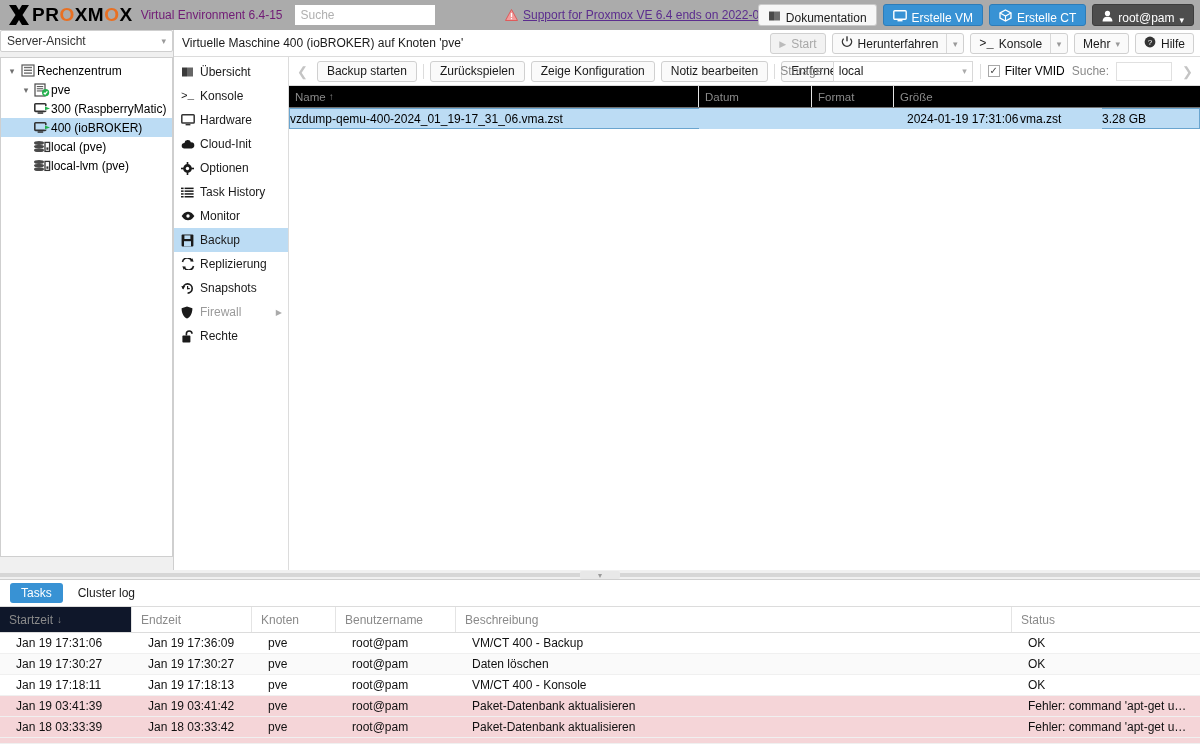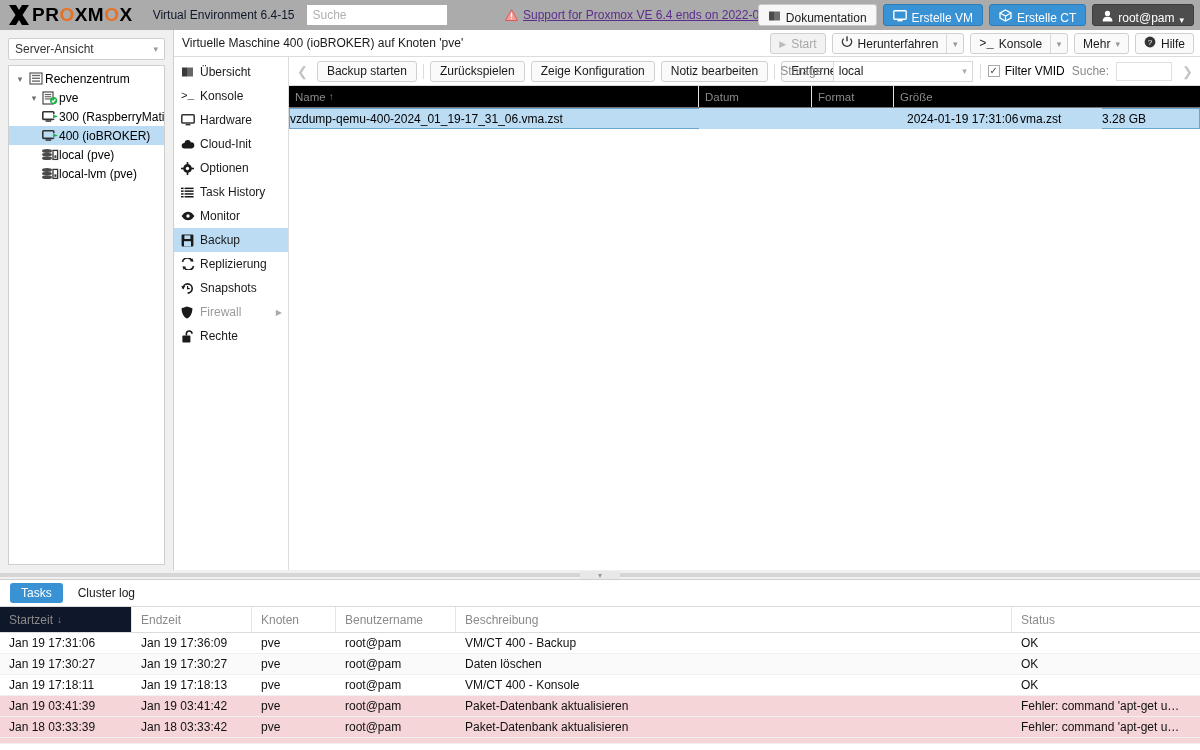--- a/index.html
+++ b/index.html
@@ -23,21 +23,21 @@
     position: relative;
   }
   .logo { display: flex; align-items: center; margin-left: 8px; }
   .logo-x { position: relative; width: 22px; height: 22px; margin-right: 2px; }
   .brand-text {
     font-size: 19px; font-weight: bold; letter-spacing: 0.5px;
     font-family: "Liberation Sans", sans-serif; line-height: 20px;
   }
   .brand-text .o { color: #e87023; }
   .brand-text .k { color: #000; }
-  .env-text { font-size: 12px; color: #0f172a; margin-left: 20px; }
+  .env-text { font-size: 12px; color: #701a75; margin-left: 8px; }
   .search-top {
     margin-left: 12px; width: 140px; height: 20px;
     background: #fff; border: none; outline: none;
     font-size: 12px; padding: 0 6px; color: #333;
     font-family: "Liberation Sans", sans-serif;
   }
   .search-top::placeholder { color: #b0b0b0; }
 
   .support-note {
     position: absolute; left: 505px; top: 0; height: 30px;
@@ -59,21 +59,21 @@
     border: 1px solid rgba(0,0,0,0.18);
   }
   .tb-btn.light { background: #f7f7f7; color: #1a1a1a; }
   .tb-btn.blue { background: #3892d4; color: #fff; border-color: #2d7cb8; }
   .tb-btn.dark { background: #4d4d4d; color: #fff; border-color: #3d3d3d; }
 
   
   .body-row { display: flex; width: 1200px; height: 540px; }
 
   
-  .sidebar { width: 173px; height: 540px; background: #f0f0f0; padding: 8px; }
+  .sidebar { width: 173px; height: 540px; background: #f0f0f0; padding: 0; }
   .resview {
     height: 22px; background: #fff; border: 1px solid #cfcfcf; border-radius: 2px;
     display: flex; align-items: center; padding: 0 6px;
     font-size: 12px; color: #333; justify-content: space-between; cursor: pointer;
   }
   .tree-panel {
     margin-top: 5px; height: 500px; background: #fff;
     border: 1px solid #cfcfcf; padding-top: 3px; overflow: hidden;
   }
   .tnode {
@@ -184,21 +184,21 @@
          font-size: 12px; border-radius: 3px; cursor: pointer; color: #1a1a1a; }
   .tab.active { background: #3892d4; color: #fff; }
   .task-head { display: flex; height: 26px; flex: none; border-bottom: 1px solid #dcdcdc; }
   .th { font-size: 12px; color: #8a8a8a; display: flex; align-items: center; gap: 4px;
         padding-left: 9px; border-right: 1px solid #e4e4e4; cursor: pointer; white-space: nowrap; }
   .th.sorted { background: #0f172a; }
   .trow { display: flex; height: 21px; border-bottom: 1px solid #f0f0f0; cursor: pointer; }
   .trow.err { background: #f5d5d8; }
   .trow.zebra { background: #fafafa; }
   .tc { font-size: 12px; color: #111; display: flex; align-items: center;
-        padding-left: 9px; overflow: hidden; white-space: nowrap; }
+        padding-left: 16px; overflow: hidden; white-space: nowrap; }
 </style>
 </head>
 <body>
 
 <div id="app">
 
   <div class="topbar">
     <div class="logo">
       <span class="logo-x">
         <svg width="22" height="22" viewBox="0 0 22 22">

